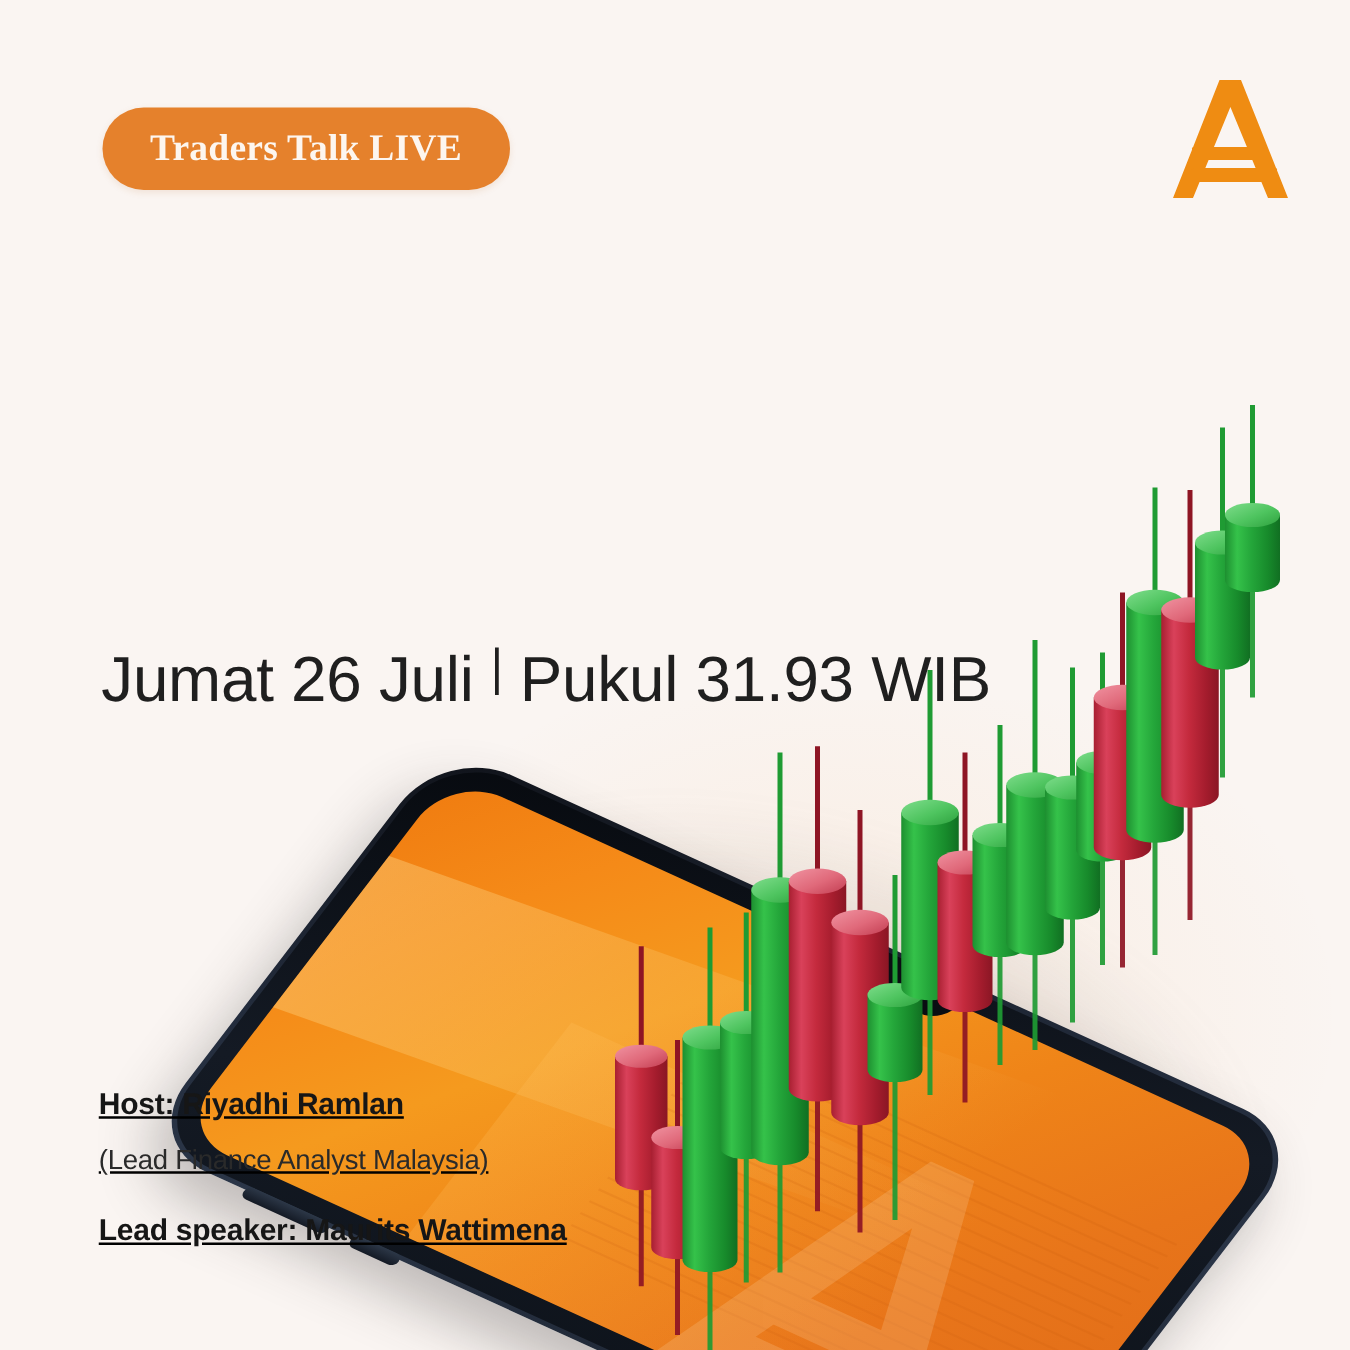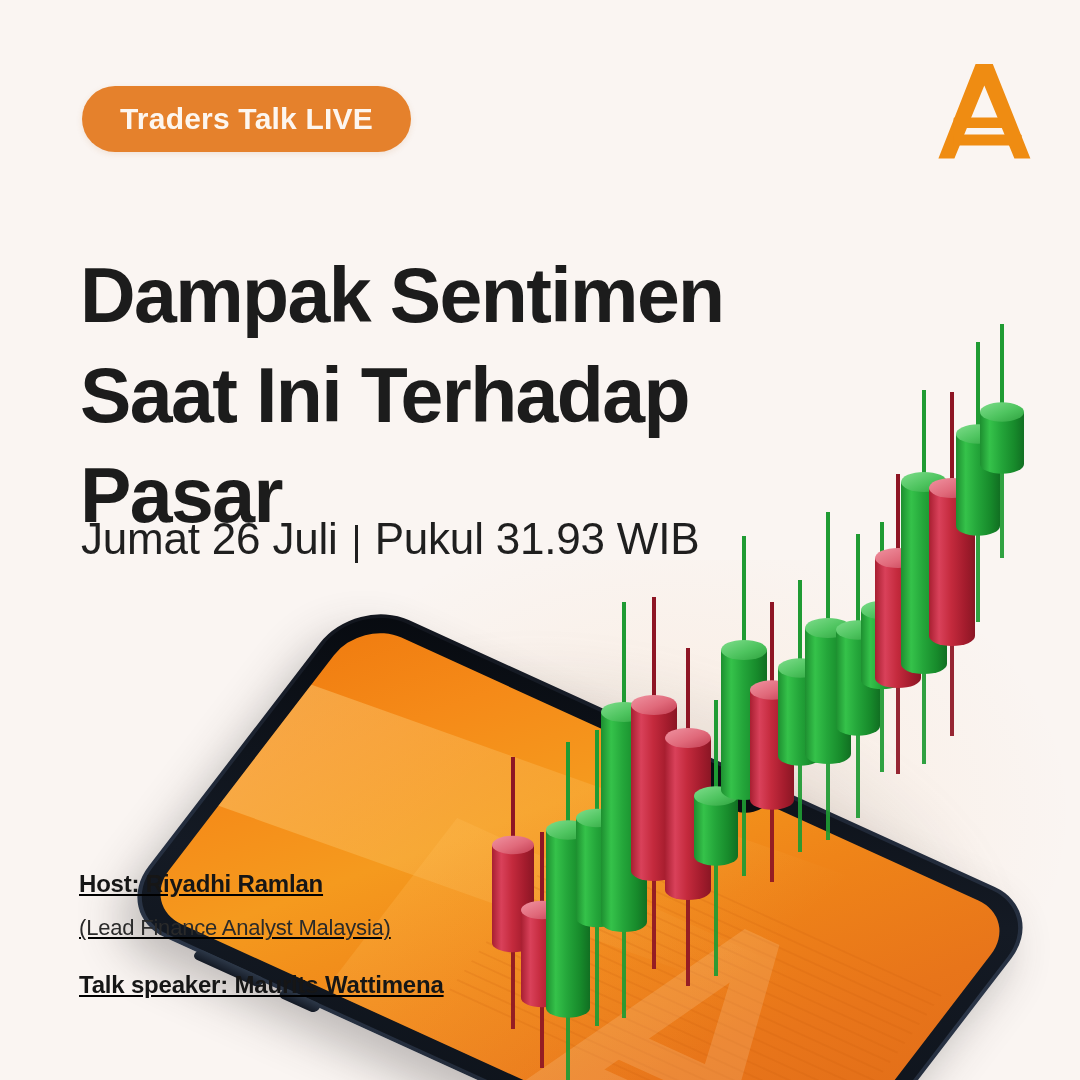--- a/index.html
+++ b/index.html
@@ -18,39 +18,40 @@
     pointer-events:none;
   }
 
   
   .badge{
     position:absolute;left:82px;top:86px;
     height:66px;padding:0 38px;border-radius:33px;
     background:#e5812c;
     display:flex;align-items:center;justify-content:flex-start;
     box-shadow:0 2px 6px rgba(180,100,30,.13);
+    font-family:Liberation Serif, serif;
   }
   .badge-text{
     color:#fdf6ef;font-size:30px;font-weight:bold;letter-spacing:.2px;
     white-space:nowrap;line-height:1;
   }
 
   
   .headline{
     position:absolute;left:80px;top:193px;width:720px;
     font-size:77px;font-weight:bold;line-height:100px;
     color:#1c1c1c;letter-spacing:-1.6px;
   }
   .headline span{display:block;}
 
   
   .dateline{
     position:absolute;left:81px;top:513px;
-    font-size:44px;color:#1f1f1f;letter-spacing:-.2px;line-height:1.2;
-    white-space:nowrap;display:flex;align-items:center;gap:0;
+    font-size:51px;color:#1f1f1f;letter-spacing:-.2px;line-height:1.2;
+    white-space:nowrap;display:flex;align-items:flex-start;gap:0;
   }
   .sep{display:inline-block;width:3px;height:38px;background:#1f1f1f;
        margin:0 17px;position:relative;top:5px;}
 
   
   .credits{position:absolute;left:79px;top:868px;z-index:60;}
   .cred-block{margin-bottom:26px;text-decoration:underline;}
   .cred-name{font-size:24px;font-weight:bold;color:#161616;line-height:1.35;letter-spacing:-.2px;}
   .cred-role{font-size:22px;color:#2a2a2a;line-height:1.35;letter-spacing:-.2px;margin-top:13px;}
 
@@ -322,39 +323,34 @@
           <path d="M980,412 L980,464 A22,9.68 0 0 0 1024,464 L1024,412 Z" fill="url(#gUpB)"></path>
           <ellipse cx="1002" cy="412" rx="22" ry="9.68" fill="url(#gUpTop)"></ellipse>
         </g>
       </g>
   </svg>
 
   <div class="badge">
     <span class="badge-text">Traders Talk LIVE</span>
   </div>
 
-  <h1 class="headline">
-    <span>Dampak Sentimen</span>
-    <span>Saat Ini Terhadap</span>
-    <span>Pasar</span>
-  </h1>
 
   <div class="dateline">
     <span>Jumat 26 Juli</span>
     <span class="sep"></span>
     <span>Pukul 31.93 WIB</span>
   </div>
 
   <div class="credits">
     <div class="cred-block">
       <div class="cred-name">Host: Riyadhi Ramlan</div>
       <div class="cred-role">(Lead Finance Analyst Malaysia)</div>
     </div>
     <div class="cred-block">
-      <div class="cred-name">Talk speaker: Maurits Wattimena</div>
+      <div class="cred-name">Lead speaker: Maurits Wattimena</div>
     </div>
   </div>
 
   <svg class="logo" viewBox="0 0 120 132">
     <g fill="#ef8c12">
       <path d="M49.5 6 h21.5 L118 124 H98 L60.4 33 L23 124 H3 Z"></path>
       <rect x="22" y="73" width="72" height="13" rx="1.5"></rect>
       <rect x="22" y="94" width="85" height="14" rx="1.5"></rect>
     </g>
   </svg>

